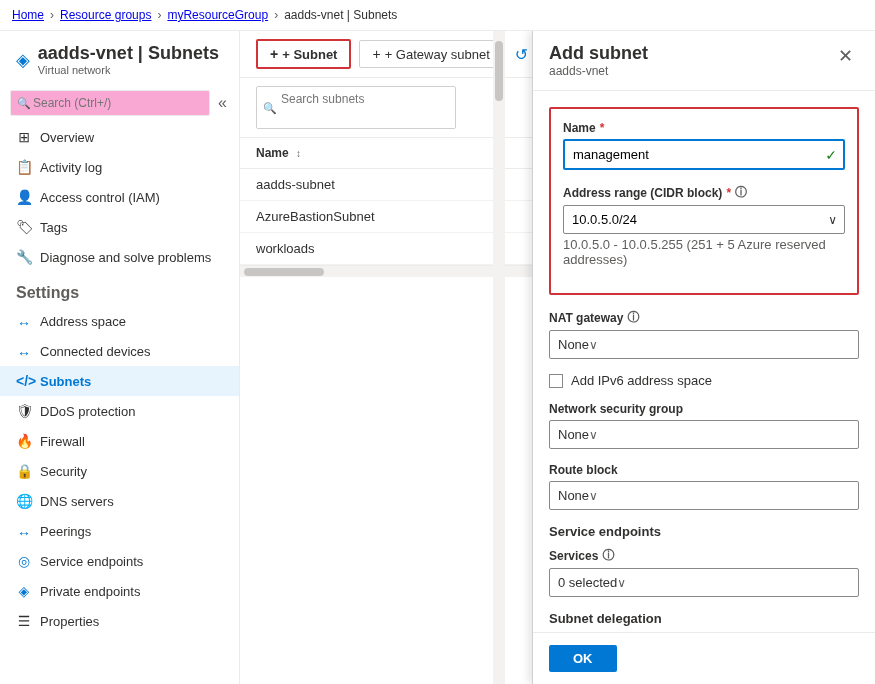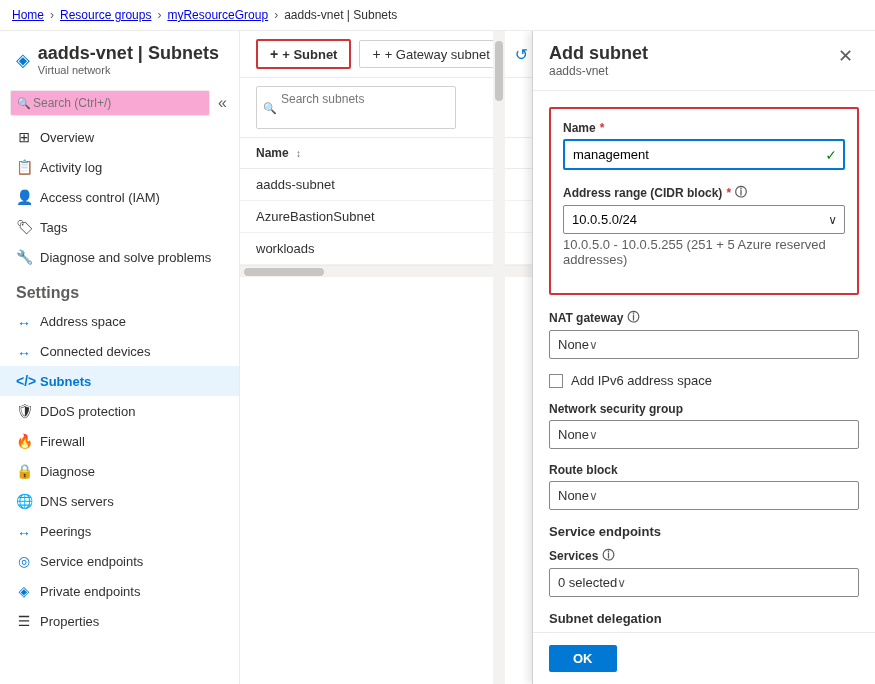--- a/index.html
+++ b/index.html
@@ -166,21 +166,21 @@
         <div class="nav-item">
           <span class="nav-icon">🛡</span>
           <span>DDoS protection</span>
         </div>
         <div class="nav-item">
           <span class="nav-icon">🔥</span>
           <span>Firewall</span>
         </div>
         <div class="nav-item">
           <span class="nav-icon">🔒</span>
-          <span>Diagnose</span>
+          <span>Security</span>
         </div>
         <div class="nav-item">
           <span class="nav-icon">🌐</span>
           <span>DNS servers</span>
         </div>
         <div class="nav-item">
           <span class="nav-icon" style="color:#0078d4;">↔</span>
           <span>Peerings</span>
         </div>
         <div class="nav-item">

